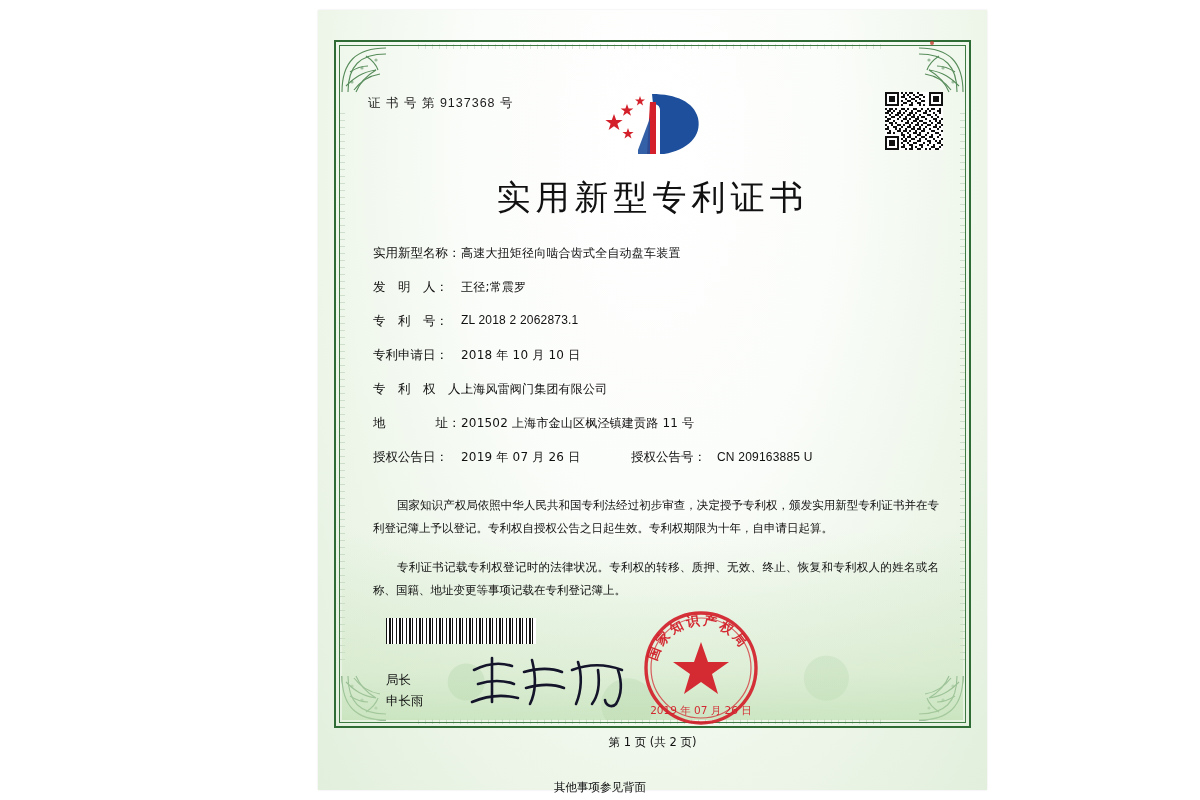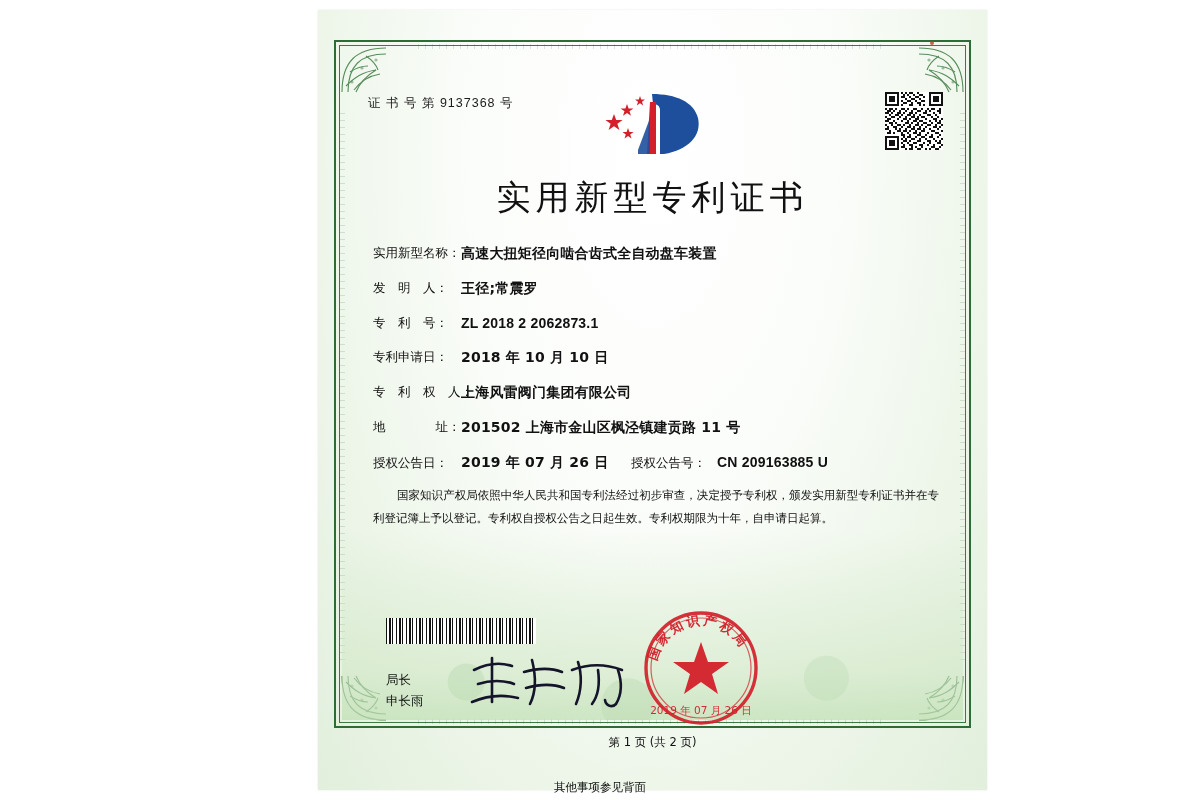--- a/index.html
+++ b/index.html
@@ -153,24 +153,23 @@
     width: 88px;
     flex: 0 0 88px;
     font-family: "DejaVu Sans", sans-serif;
     font-size: 12.5px;
     letter-spacing: 0px;
     white-space: pre;
     color: #111;
   }
   .field-value {
     font-family: "Liberation Sans", sans-serif;
-    font-size: 14px;
+    font-size: 12px;
     color: #111;
     letter-spacing: .2px;
-    font-weight: bold;
   }
   .field-value.cn {
     font-family: "DejaVu Sans", sans-serif;
   }
   .row-split { display: flex; align-items: baseline; width: 100%; }
   .split-left { display: flex; align-items: baseline; flex: 0 0 258px; }
   .split-right { display: flex; align-items: baseline; }
   .split-right .field-label { width: 86px; flex: 0 0 86px; }
 
   
@@ -179,21 +178,21 @@
     left: 55px;
     right: 48px;
     top: 468px;
     font-family: "DejaVu Sans", sans-serif;
     font-size: 11.5px;
     line-height: 2.0;
     color: #111;
     text-align: justify;
   }
   #paragraphs p {
-    margin: 6px 0 2px 0;
+    margin: 16px 0 2px 0;
     text-indent: 24px;
   }
 
   
   #barcode {
     position: absolute;
     left: 68px;
     top: 608px;
     width: 150px;
     height: 26px;
@@ -622,20 +621,21 @@
         <div class="split-right">
           <span class="field-label">授权公告号：</span>
           <span class="field-value">CN 209163885 U</span>
         </div>
       </div>
     </div>
   </div>
 
   <div id="paragraphs">
     <p>国家知识产权局依照中华人民共和国专利法经过初步审查，决定授予专利权，颁发实用新型专利证书并在专利登记簿上予以登记。专利权自授权公告之日起生效。专利权期限为十年，自申请日起算。</p>
+    <p>专利证书记载专利权登记时的法律状况。专利权的转移、质押、无效、终止、恢复和专利权人的姓名或名称、国籍、地址变更等事项记载在专利登记簿上。</p>
   </div>
 
   <div id="barcode"></div>
 
   <div id="sig-block">
     <div>局长</div>
     <div>申长雨</div>
   </div>
 
   <div id="signature-script">

